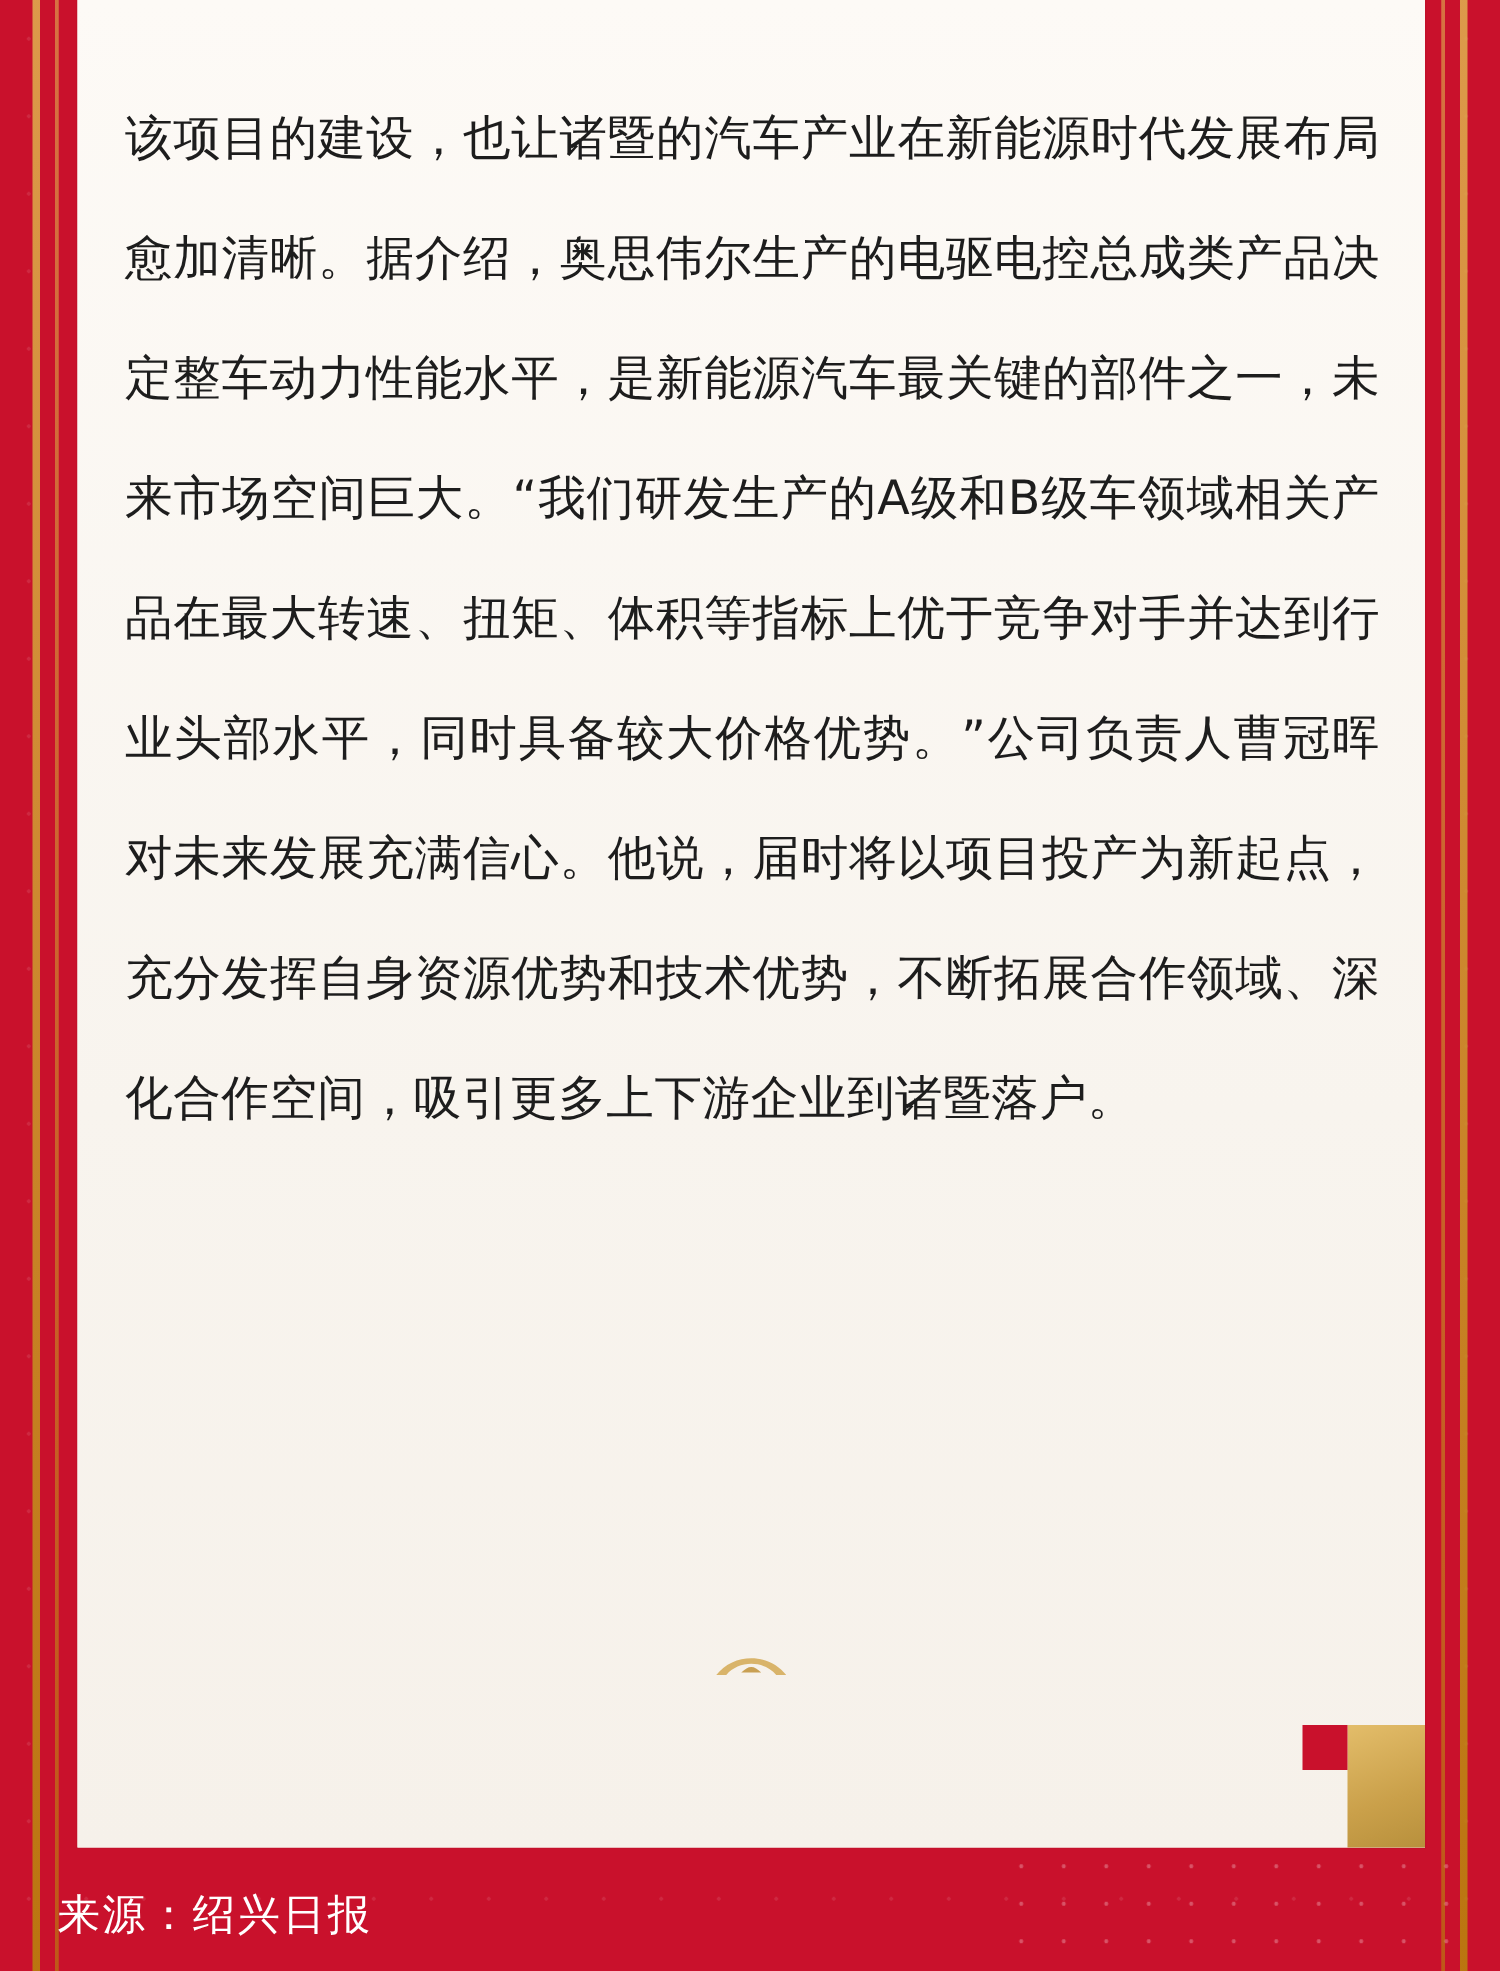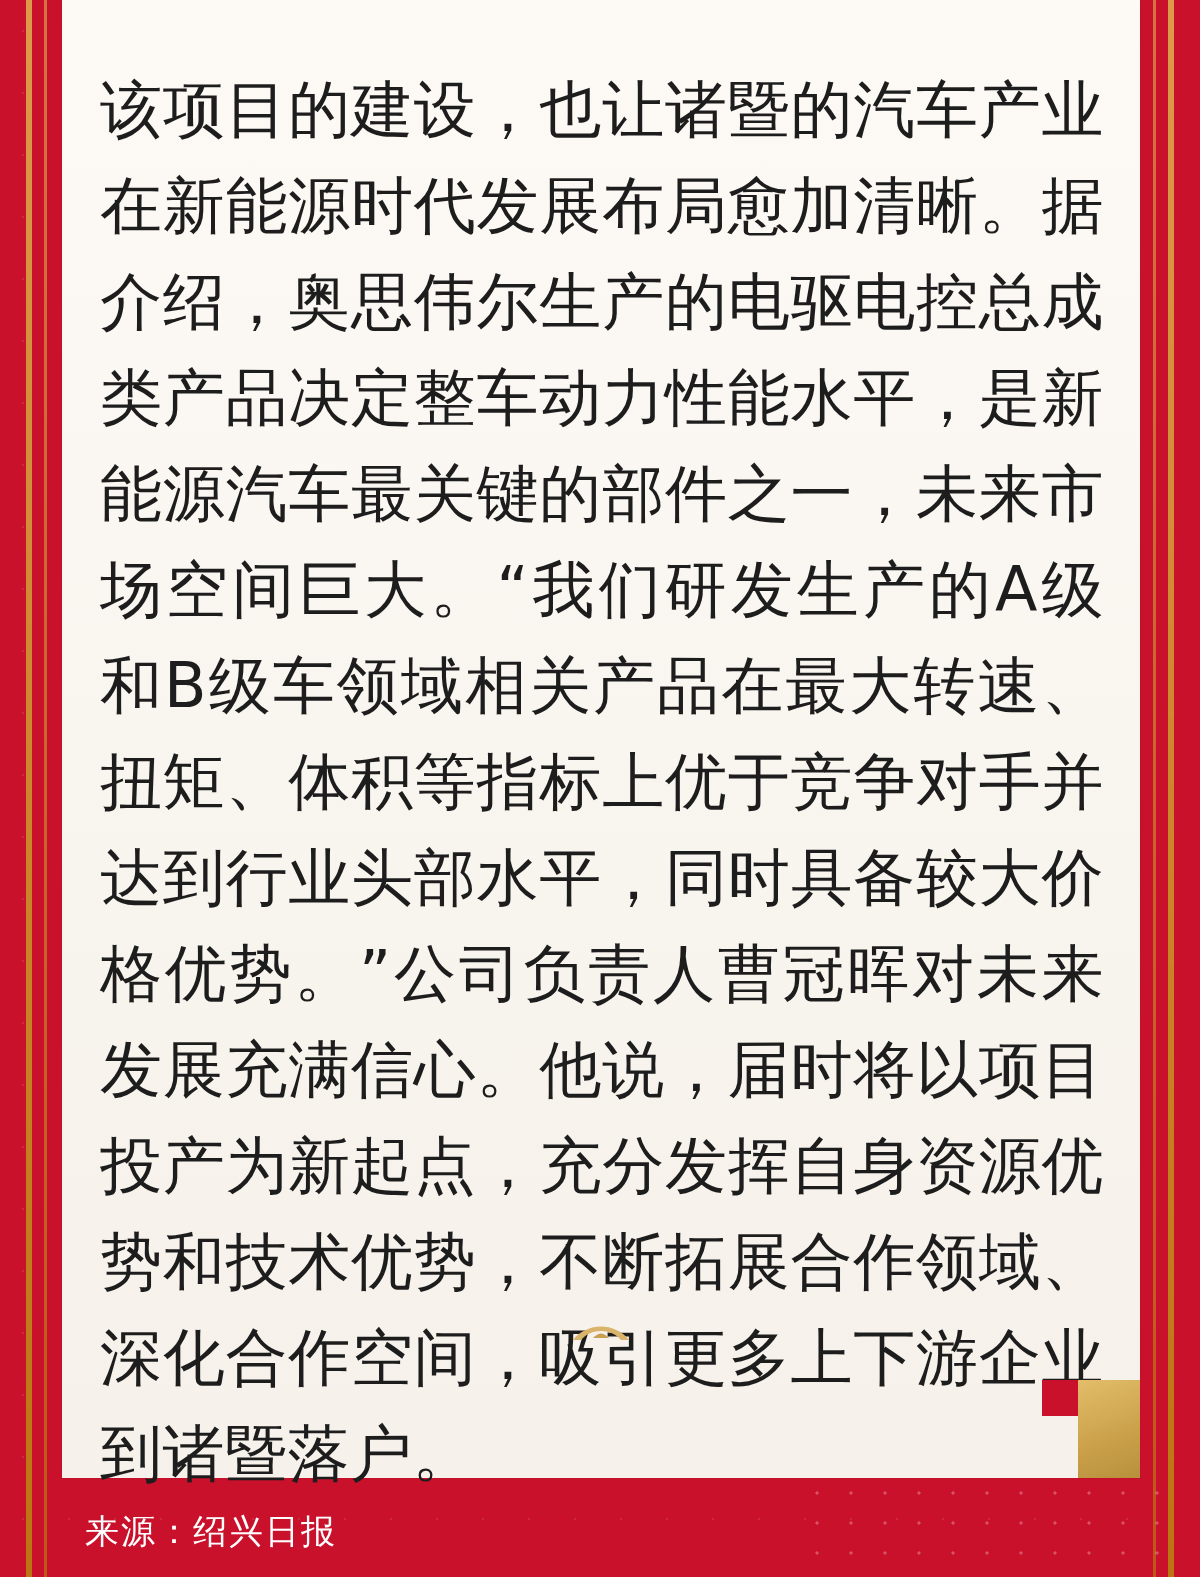--- a/index.html
+++ b/index.html
@@ -79,21 +79,21 @@
   #article {
     position: absolute;
     left: 38px;
     top: 62px;
     right: 36px;
     z-index: 2;
   }
   #article p {
     margin: 0;
     font-family: "DejaVu Sans", "Liberation Sans", sans-serif;
-    font-size: 62px;
+    font-size: 38px;
     line-height: 96px;
     color: #1d1d1d;
     text-align: justify;
     text-align-last: left;
     letter-spacing: 0.5px;
     font-weight: 400;
   }
 
   
   .ornament {
@@ -127,21 +127,20 @@
   }
 
   
   #footer {
     position: absolute;
     left: 0;
     right: 0;
     bottom: 0;
     height: 99px;
     z-index: 5;
-    margin-left: 39px;
   }
   #source-text {
     position: absolute;
     left: 46px;
     bottom: 22px;
     color: #ffffff;
     font-size: 34px;
     letter-spacing: 2px;
     font-family: "DejaVu Sans", "Liberation Sans", sans-serif;
     white-space: nowrap;

